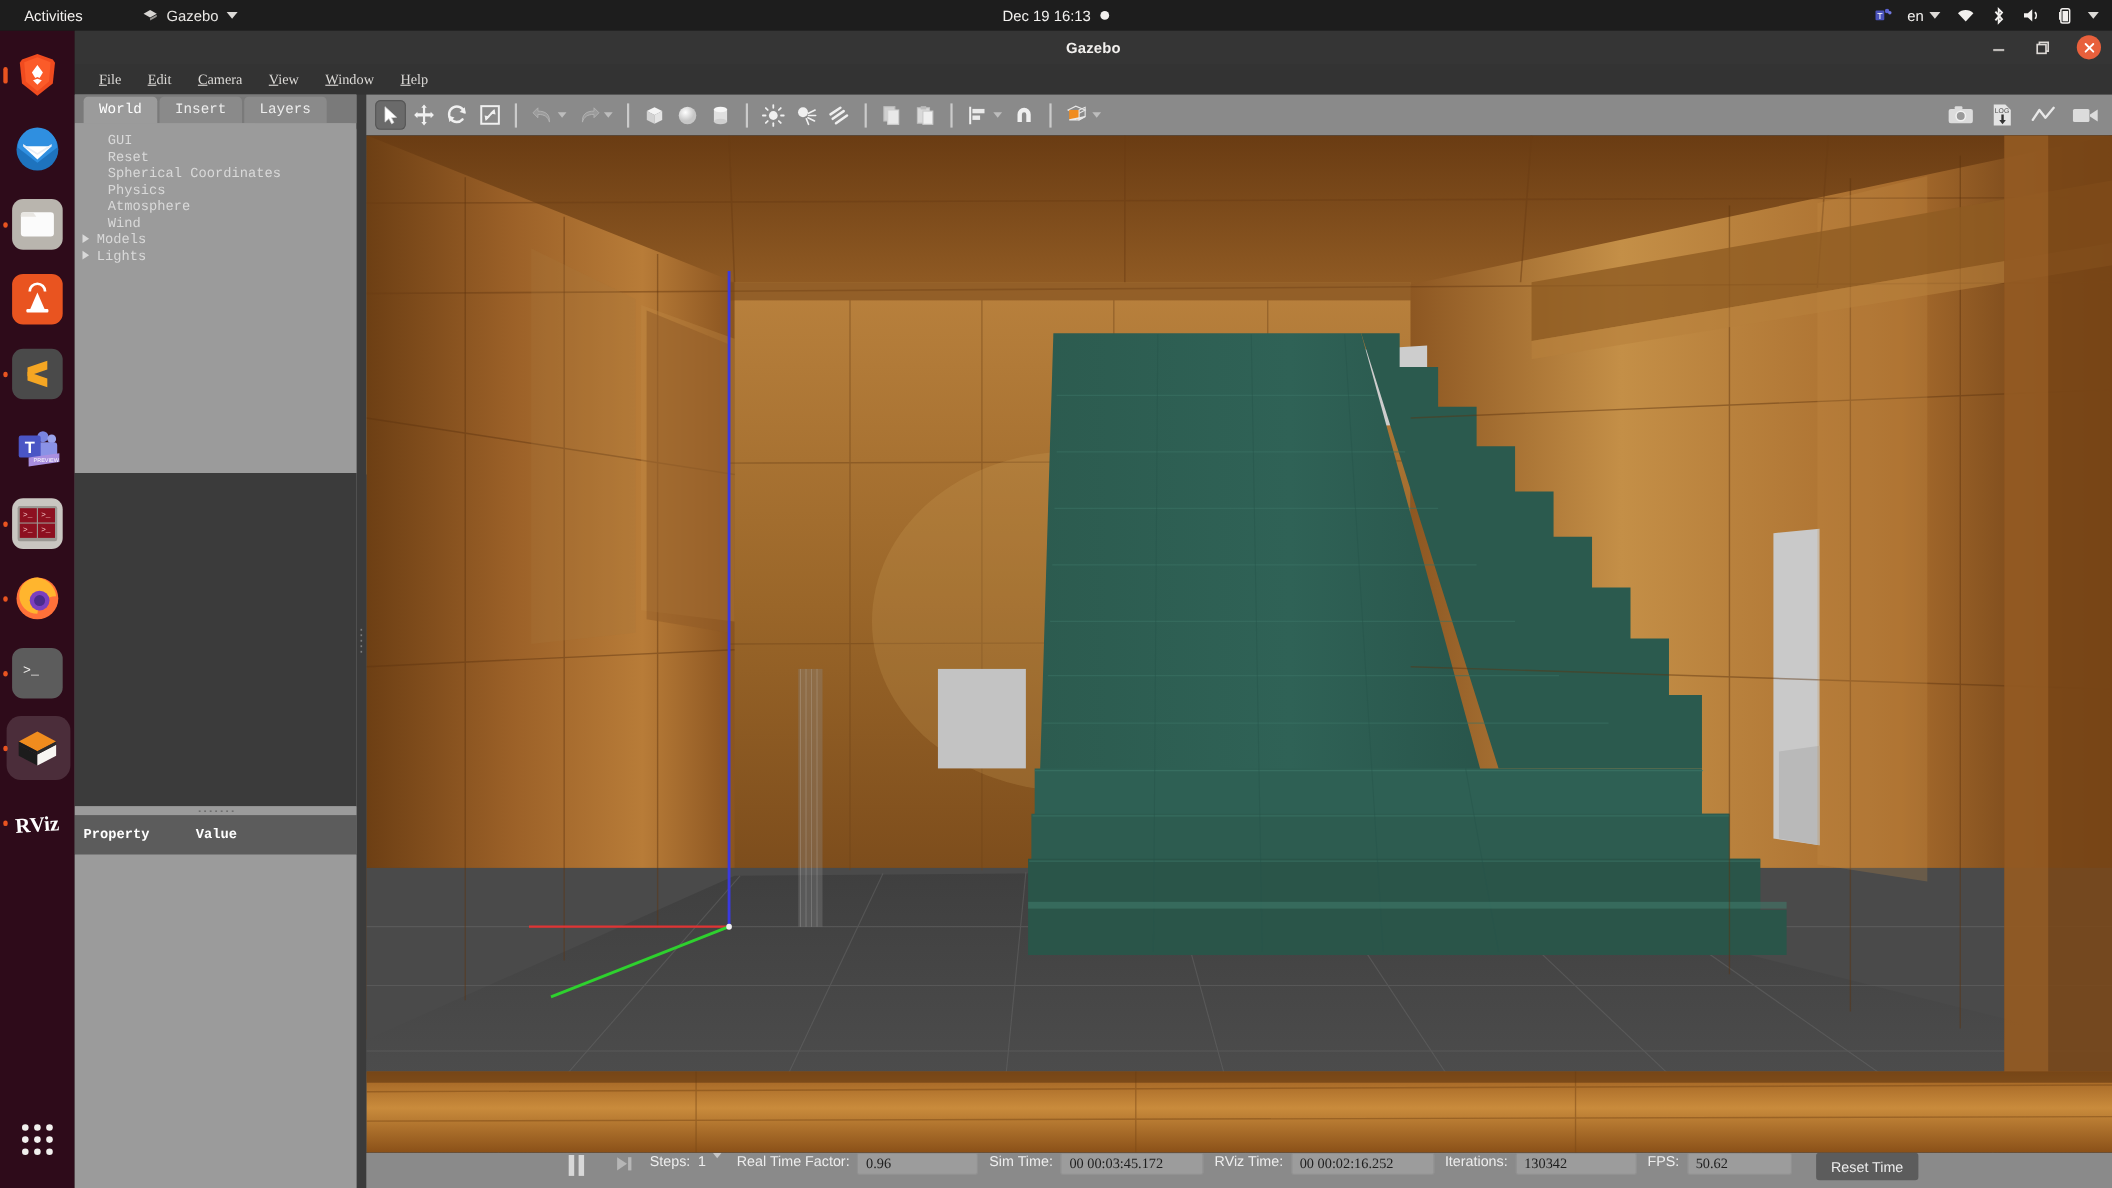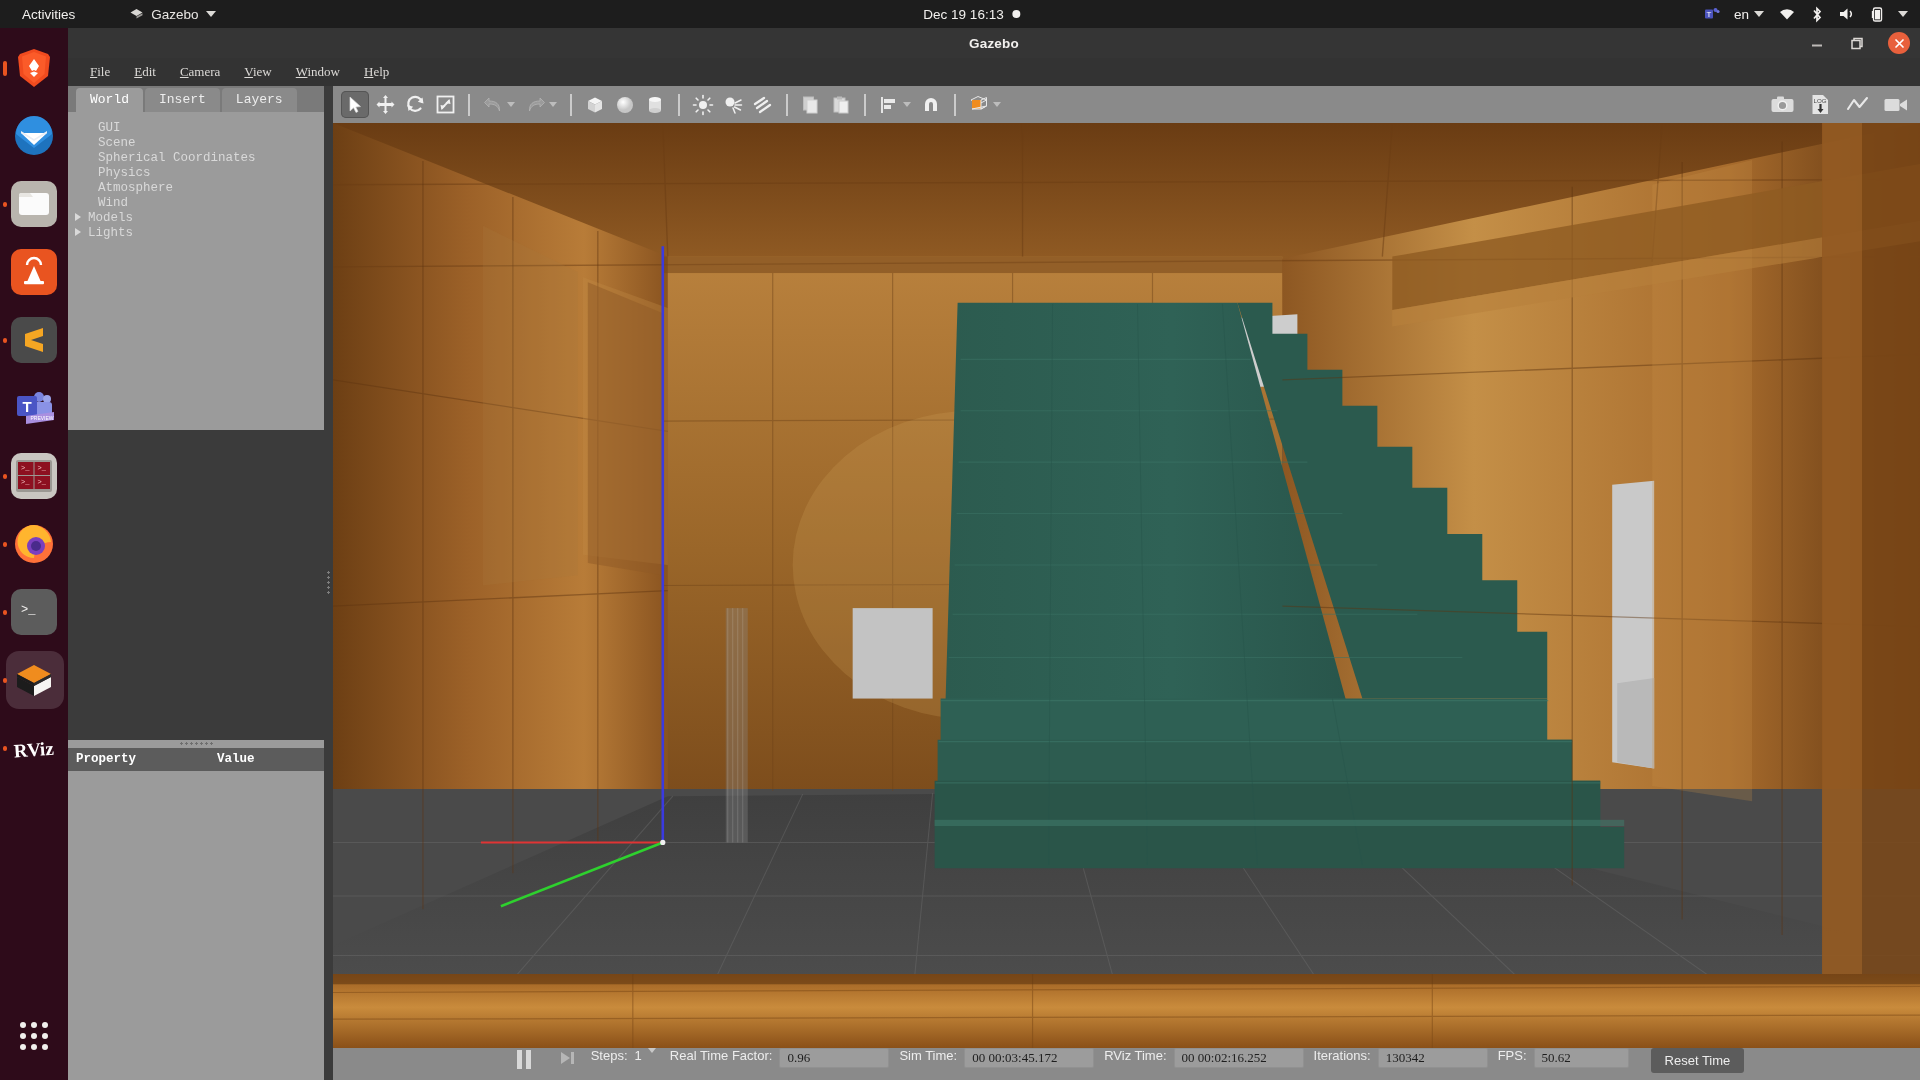--- a/index.html
+++ b/index.html
@@ -9,21 +9,21 @@
   
   #topbar { position:absolute; left:0; top:0; width:1920px; height:28px;
     background:#1d1d1d; color:#e8e6e3; font-size:13.5px;
     display:flex; align-items:center; }
   #activities { margin-left:14px; padding:2px 8px; border-radius:4px; color:#f2f0ee; }
   #app-menu { display:flex; align-items:center; gap:7px; margin-left:46px; }
   #app-menu .glyph { display:inline-block; width:15px; height:15px; position:relative; }
   .caret-down { width:0; height:0; border-left:5px solid transparent;
     border-right:5px solid transparent; border-top:6px solid #dcdad7; display:inline-block; }
   #clock { position:absolute; left:50%; transform:translateX(-50%);
-    display:flex; align-items:center; gap:9px; font-size:13.5px; color:#f2f0ee;margin-left:12px; }
+    display:flex; align-items:center; gap:9px; font-size:13.5px; color:#f2f0ee; }
   #clock .dot { width:8px; height:8px; border-radius:50%; background:#f2f0ee; display:inline-block; }
   #tray { position:absolute; right:12px; display:flex; align-items:center; gap:14px; }
   #tray .ti { display:flex; align-items:center; }
 
   
   #dock { position:absolute; left:0; top:28px; width:68px; height:1052px;
     background:#2c0c19; background:rgba(48,10,26,0.92); }
   .dockitem { position:relative; width:68px; height:68px;
     display:flex; align-items:center; justify-content:center; }
   .dockitem .runbar { position:absolute; left:3px; width:4px; height:5px;
@@ -73,22 +73,22 @@
   .tnode .arw::after { content:""; position:absolute; left:1px; top:0px;
     border-left:6px solid #d9d9d9; border-top:4.5px solid transparent;
     border-bottom:4.5px solid transparent; }
   .tnode .sp { width:14px; display:inline-block; }
   #panelgap { flex:1; background:#3b3b3b; }
   #splitter { height:8px; background:#9b9b9b; display:flex;
     align-items:center; justify-content:center; }
   #splitter .dots { width:34px; height:3px;
     background-image:radial-gradient(circle, #6e6e6e 1px, transparent 1.2px);
     background-size:5px 3px; }
-  #propheader { height:23px; background:#5c5c5c; display:flex; align-items:center;
-    font-size:12.5px; font-weight:bold; color:#ffffff;gap:39px; }
+  #propheader { height:36px; background:#5c5c5c; display:flex; align-items:center;
+    font-size:12.5px; font-weight:bold; color:#ffffff; }
   #propheader .c1 { width:110px; padding-left:8px; }
   #propheader .c2 { }
   #proplist { flex:1; background:#9b9b9b; }
 
   #vsplit { width:9px; background:#3b3b3b; display:flex; align-items:center;
     justify-content:center; }
   #vsplit .dots { width:3px; height:26px;
     background-image:radial-gradient(circle, #7d7d7d 1px, transparent 1.2px);
     background-size:3px 5px; }
 
@@ -368,21 +368,21 @@
         <div class="tab">Layers</div>
       </div>
 
       <div id="tree">
         <div class="tnode">
           <span class="sp"></span>
           <span>GUI</span>
         </div>
         <div class="tnode">
           <span class="sp"></span>
-          <span>Scene</span>
+          <span>Reset</span>
         </div>
         <div class="tnode">
           <span class="sp"></span>
           <span>Spherical Coordinates</span>
         </div>
         <div class="tnode">
           <span class="sp"></span>
           <span>Physics</span>
         </div>
         <div class="tnode">

